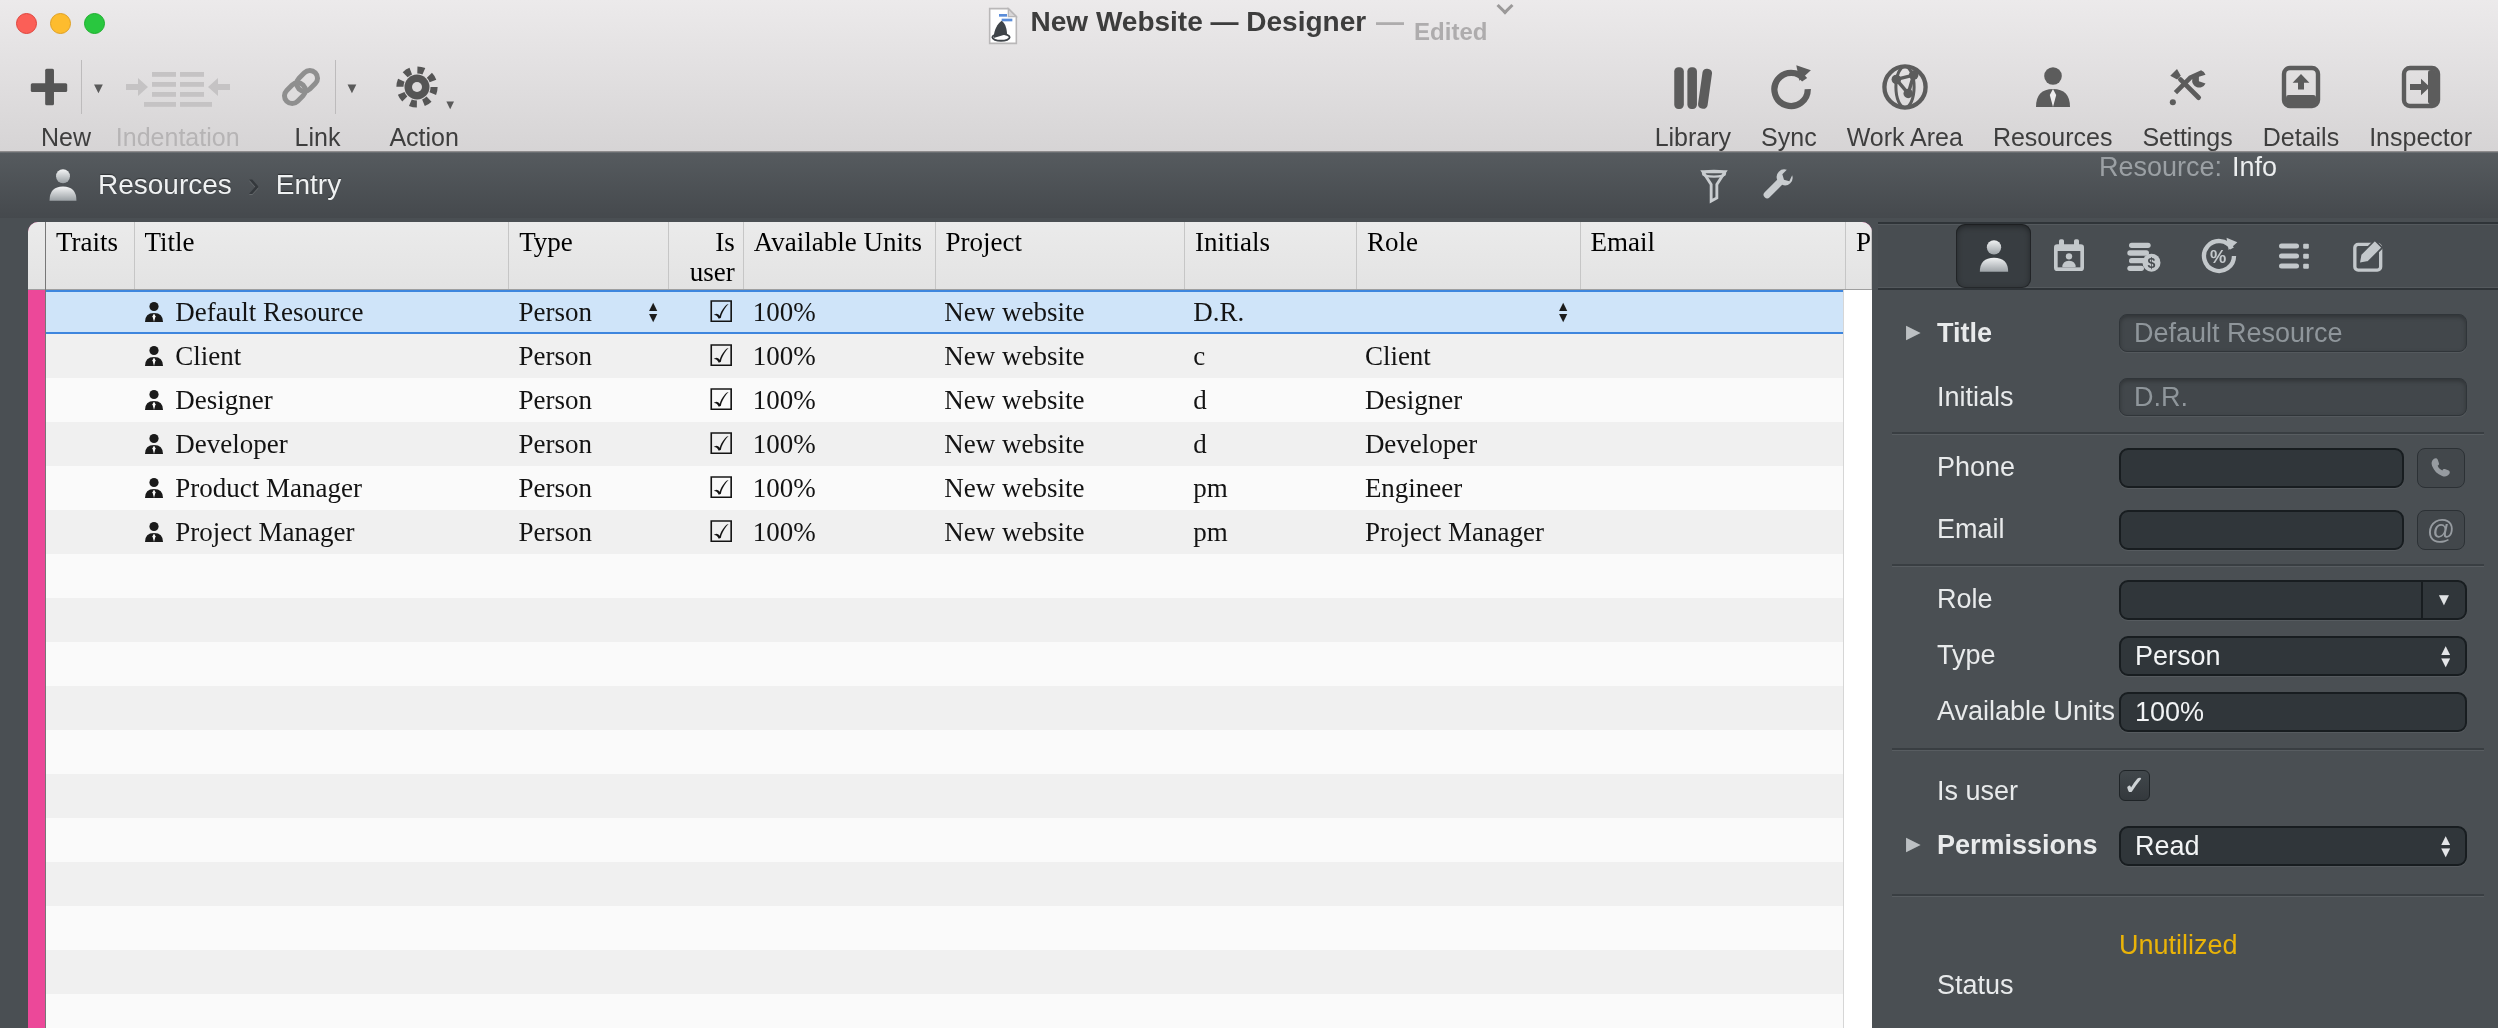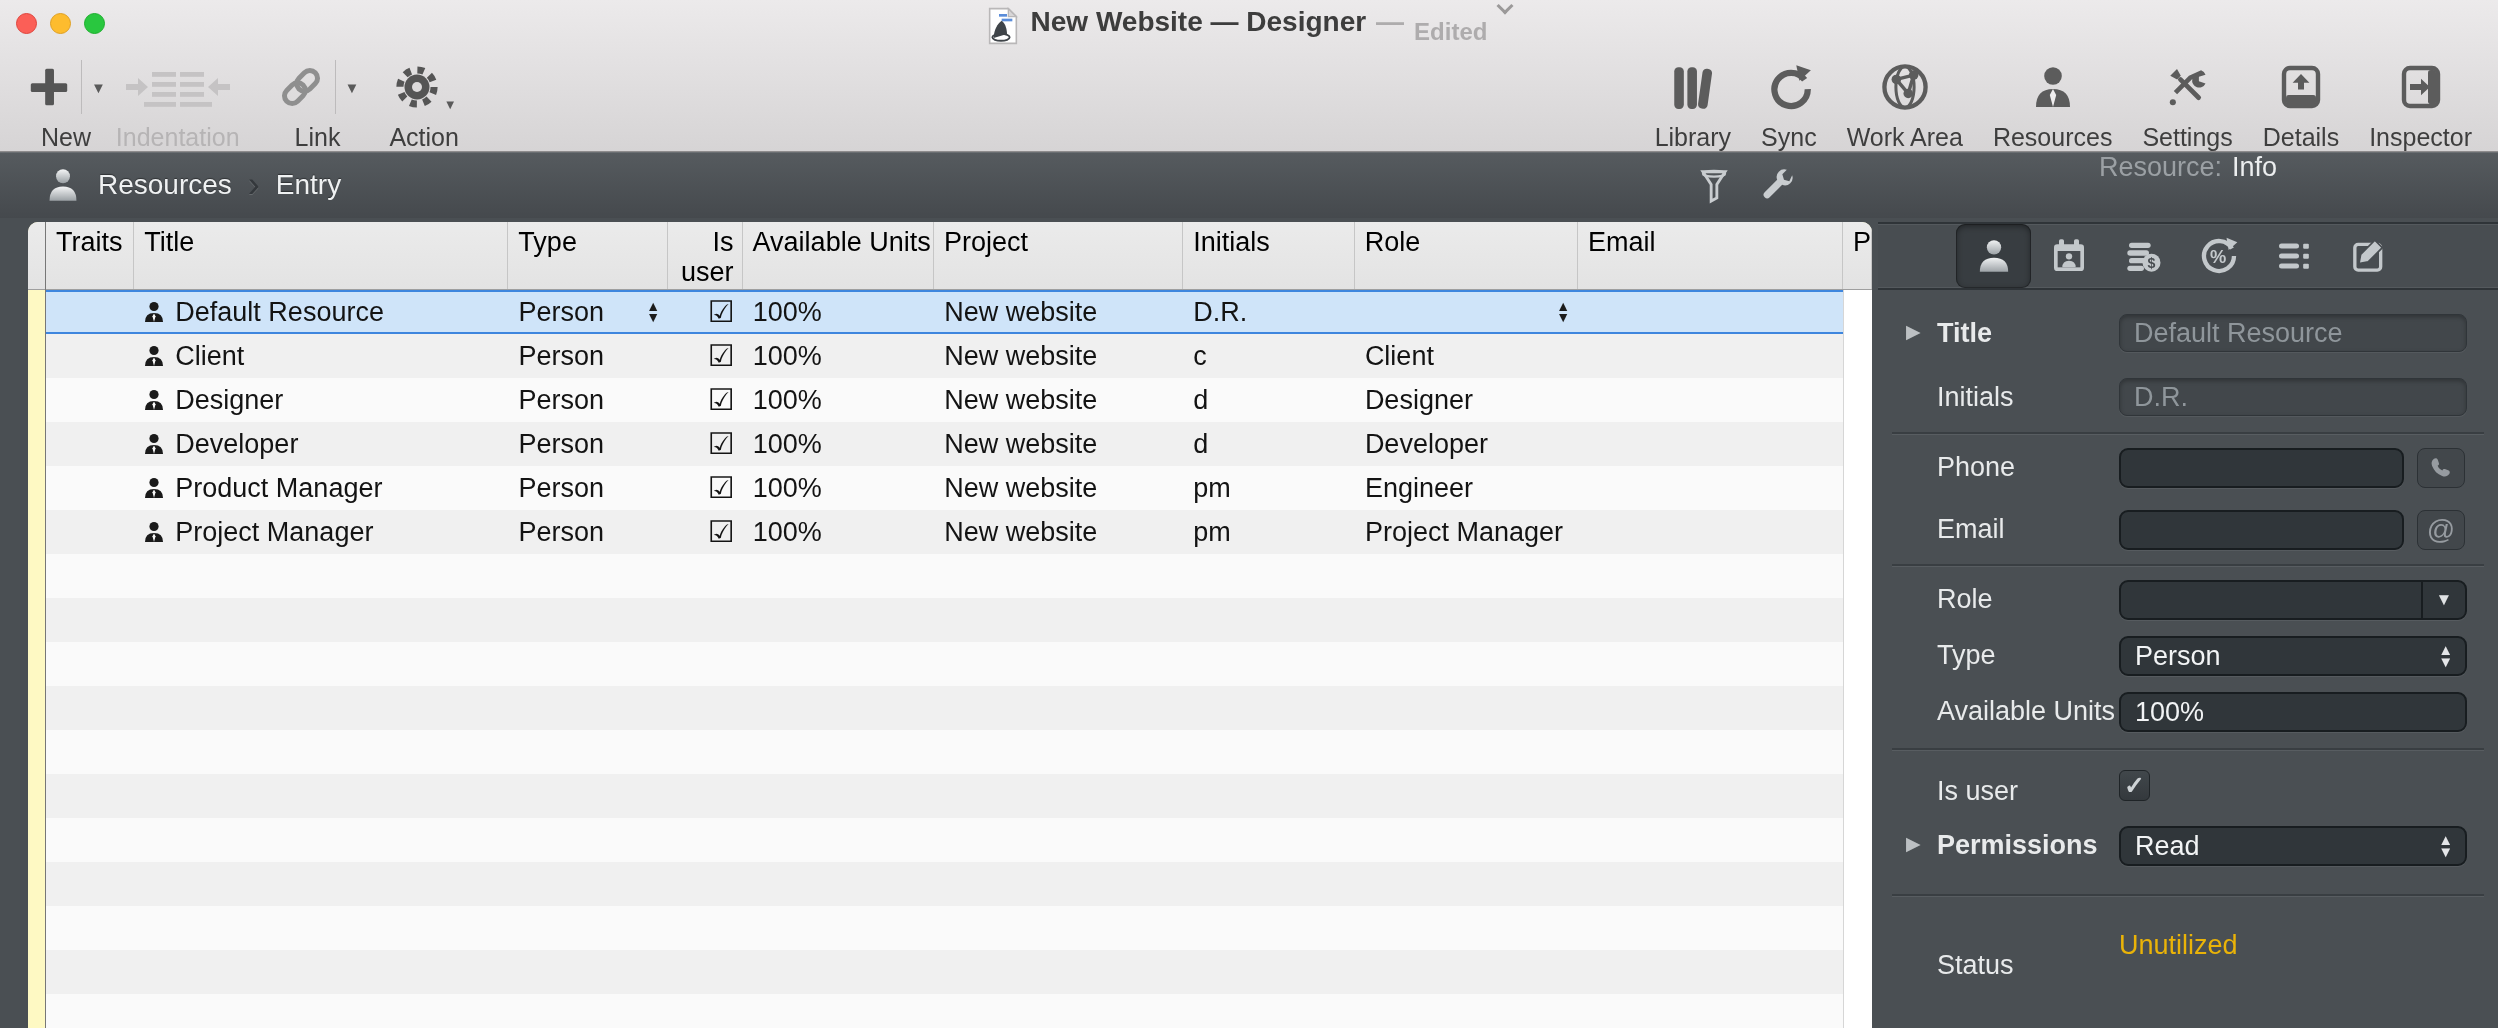--- a/index.html
+++ b/index.html
@@ -41,21 +41,21 @@
   .crumb-txt { font-size:28px; color:#eff1f2; text-shadow:0 -1px 1px rgba(0,0,0,.4); }
   .crumb-sep { font-size:36px; color:#34383c; margin:0 16px; text-shadow:0 1px 0 rgba(255,255,255,.15); }
   .vb-ico { position:absolute; top:14px; }
   .panel-title { position:absolute; left:1878px; right:0; top:0; height:66px;
     display:flex; justify-content:center; font-size:27px; }
   .panel-title .lab { color:#9ba0a4; margin-right:10px; }
   .panel-title .val { color:#eceeef; }
 
   
   .card { position:absolute; left:28px; top:222px; width:1844px; height:806px;
-    background:#fef9c3; border-radius:10px 10px 0 0; overflow:hidden; }
+    background:#ec4899; border-radius:10px 10px 0 0; overflow:hidden;font-family:Liberation Serif, serif; }
   .thead { position:absolute; left:0; top:0; right:0; height:68px; display:flex;
     background:linear-gradient(#ebebeb,#e3e3e3); border-bottom:1px solid #9f9f9f; padding-left:18px; }
   .hcell { border-right:1px solid #c6c6c6; font-size:27px; color:#000; padding:5px 0 0 10px; }
   .hcell span { display:block; }
   .col-traits{width:89px} .col-title{width:377px} .col-type{width:161px}
   .col-isuser{width:75px} .col-units{width:193px} .col-project{width:251px}
   .col-initials{width:173px} .col-role{width:225px} .col-email{width:267px} .col-p{flex:1}
   .hcell.col-isuser { text-align:right; padding:5px 8px 0 0; line-height:30px; }
   .gutter-line { position:absolute; left:17px; top:0; bottom:0; width:1px; background:#777; z-index:6; }
   .tbody { position:absolute; left:18px; top:68px; width:1797px; bottom:0;
@@ -695,15 +695,15 @@
   <div class="field-dark" style="top:608px;">
     <span>Read</span>
     <span class="popup-step">
       <i>▲</i>
         <i>▼</i>
     </span>
   </div>
 
   <div class="pdivider" style="top:676px;"></div>
 
-  <span class="plabel" style="top:732px;text-align:center;">Status</span>
+  <span class="plabel" style="top:752px;text-align:center;">Status</span>
   <span class="pvalue" style="top:712px;">Unutilized</span>
 </div>
 
 </body></html>

